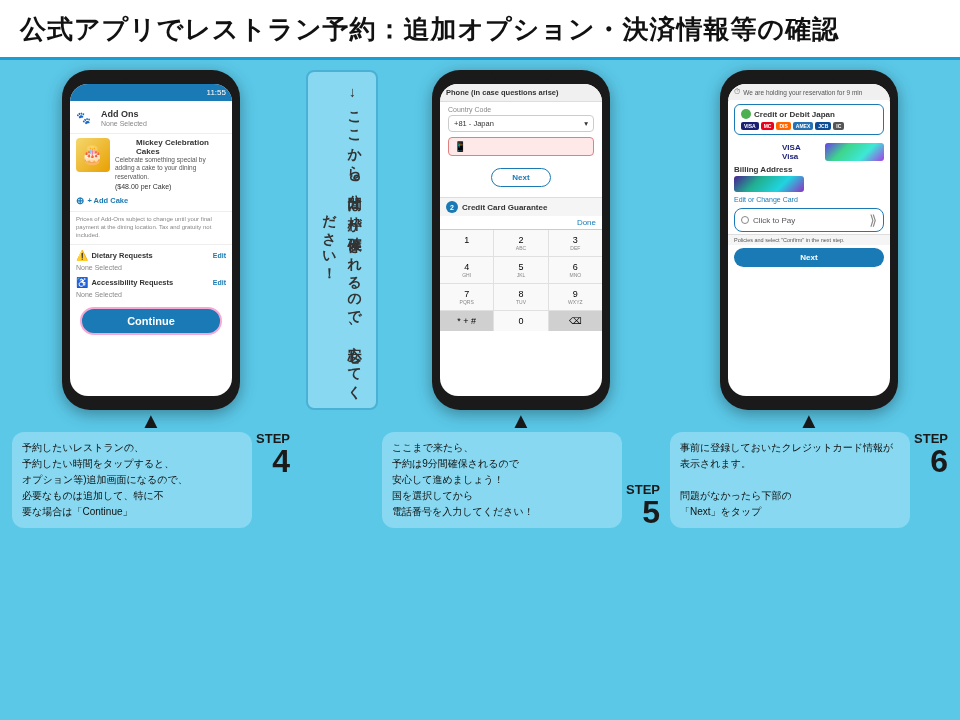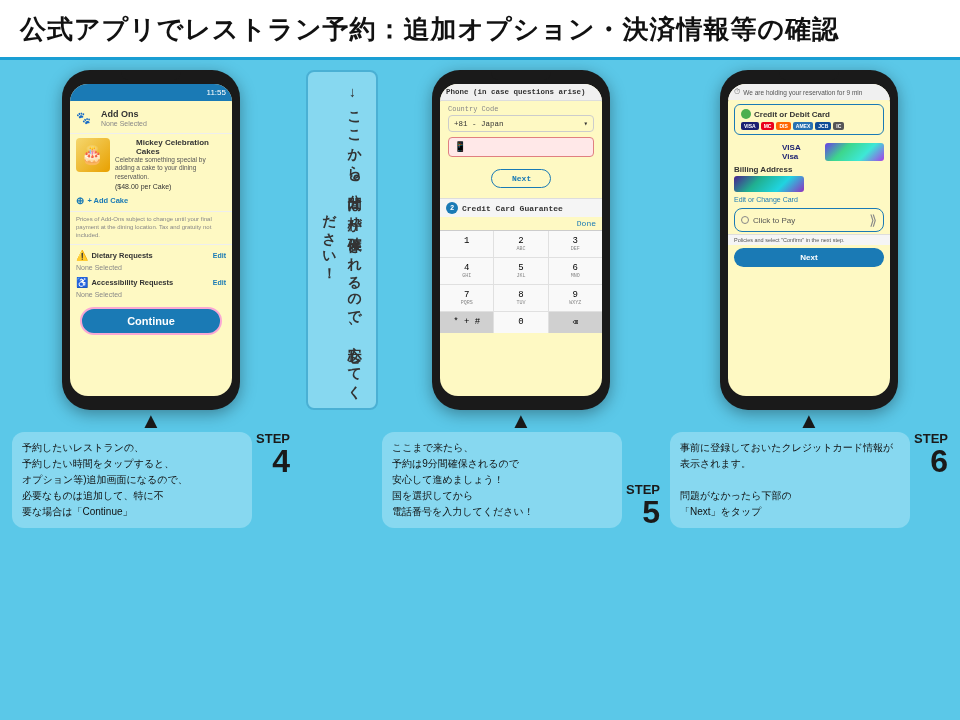--- a/index.html
+++ b/index.html
@@ -36,21 +36,21 @@
       height: 10px;
       background: #1a1a1a;
       border-radius: 0 0 8px 8px;
       position: absolute;
       top: 0;
       left: 50%;
       transform: translateX(-50%);
       z-index: 10;
     }
     .phone-screen {
-      background: #fef9c3;
+      background: #ffffff;
       border-radius: 18px;
       width: 100%;
       height: 100%;
       overflow: hidden;
       position: relative;
     }
 
     
     .s4-header {
       background: #1a7ab5;
@@ -455,21 +455,21 @@
 
   <div style="display:flex; align-items:flex-start; height:340px; width:72px; flex-shrink:0;">
     <div class="annotation-box" style="width:72px; height:340px;">
       <div style="writing-mode:vertical-rl; text-orientation:mixed; font-size:14px; font-weight:900; letter-spacing:2px; line-height:1.8;">
         <span>→ここから9分間は枠が確保されるので、安心してください！</span>
       </div>
     </div>
   </div>
 
   <div class="step-col">
-    <div class="phone" style="width:178px; height:340px;font-family:Liberation Mono, monospace;">
+    <div class="phone" style="width:178px; height:340px;">
       <div class="phone-notch"></div>
       <div class="phone-screen">
 
         <div style="background:#f0f0f0; padding:4px 6px; font-size:7.5px; font-weight:bold; color:#333; border-bottom:1px solid #ddd;">Phone (in case questions arise)</div>
         <div style="padding:4px 8px;">
           <div class="s5-label">Country Code</div>
           <div class="s5-input">
             <span>+81 - Japan</span>
             <span>▾</span>
           </div>
@@ -530,21 +530,21 @@
       <div class="phone-screen">
 
         <div class="s6-timer-bar">
           <span class="s6-timer-icon">⏱</span>
           <span>We are holding your reservation for 9 min</span>
         </div>
 
         <div class="s6-card-section">
           <div class="s6-card-header">
             <div class="s6-card-circle"></div>
-            <span>Credit or Debit Card</span>
+            <span>Credit or Debit Japan</span>
           </div>
           <div class="s6-card-icons">
             <span class="s6-card-icon-chip visa">VISA</span>
             <span class="s6-card-icon-chip mc">MC</span>
             <span class="s6-card-icon-chip" style="background:#f60;">DIS</span>
             <span class="s6-card-icon-chip" style="background:#2671b2;">AMEX</span>
             <span class="s6-card-icon-chip jcb">JCB</span>
             <span class="s6-card-icon-chip" style="background:#555;">IC</span>
           </div>
         </div>

